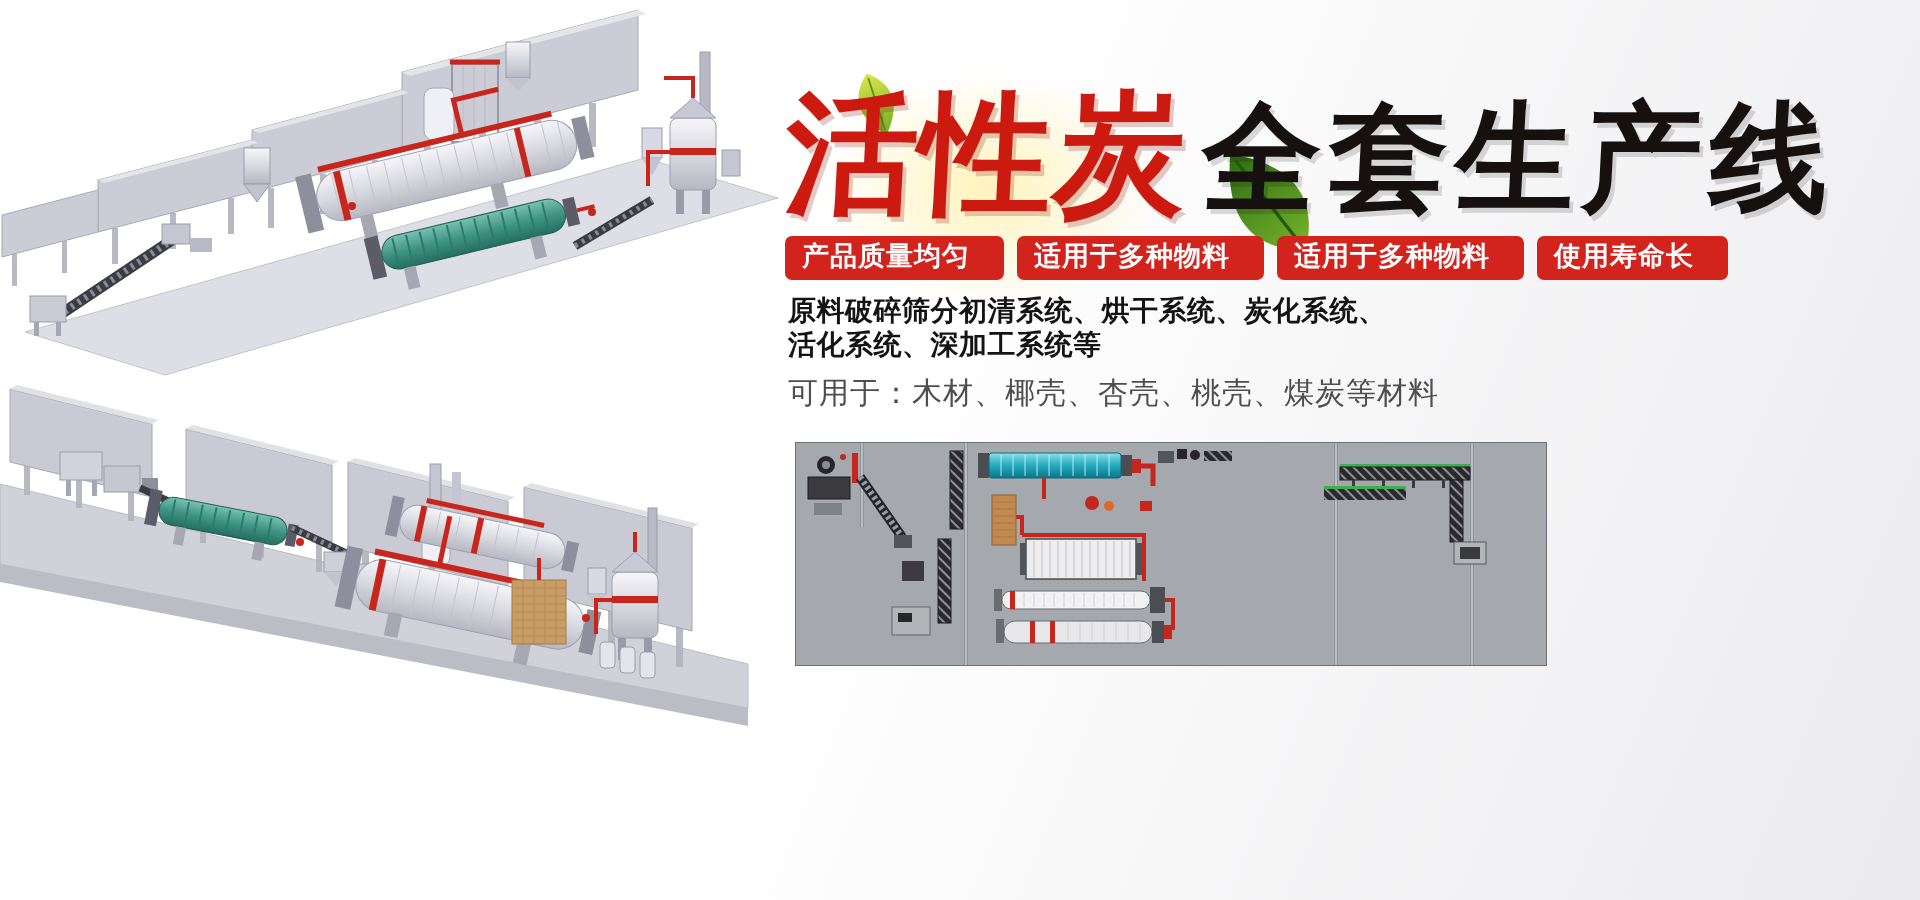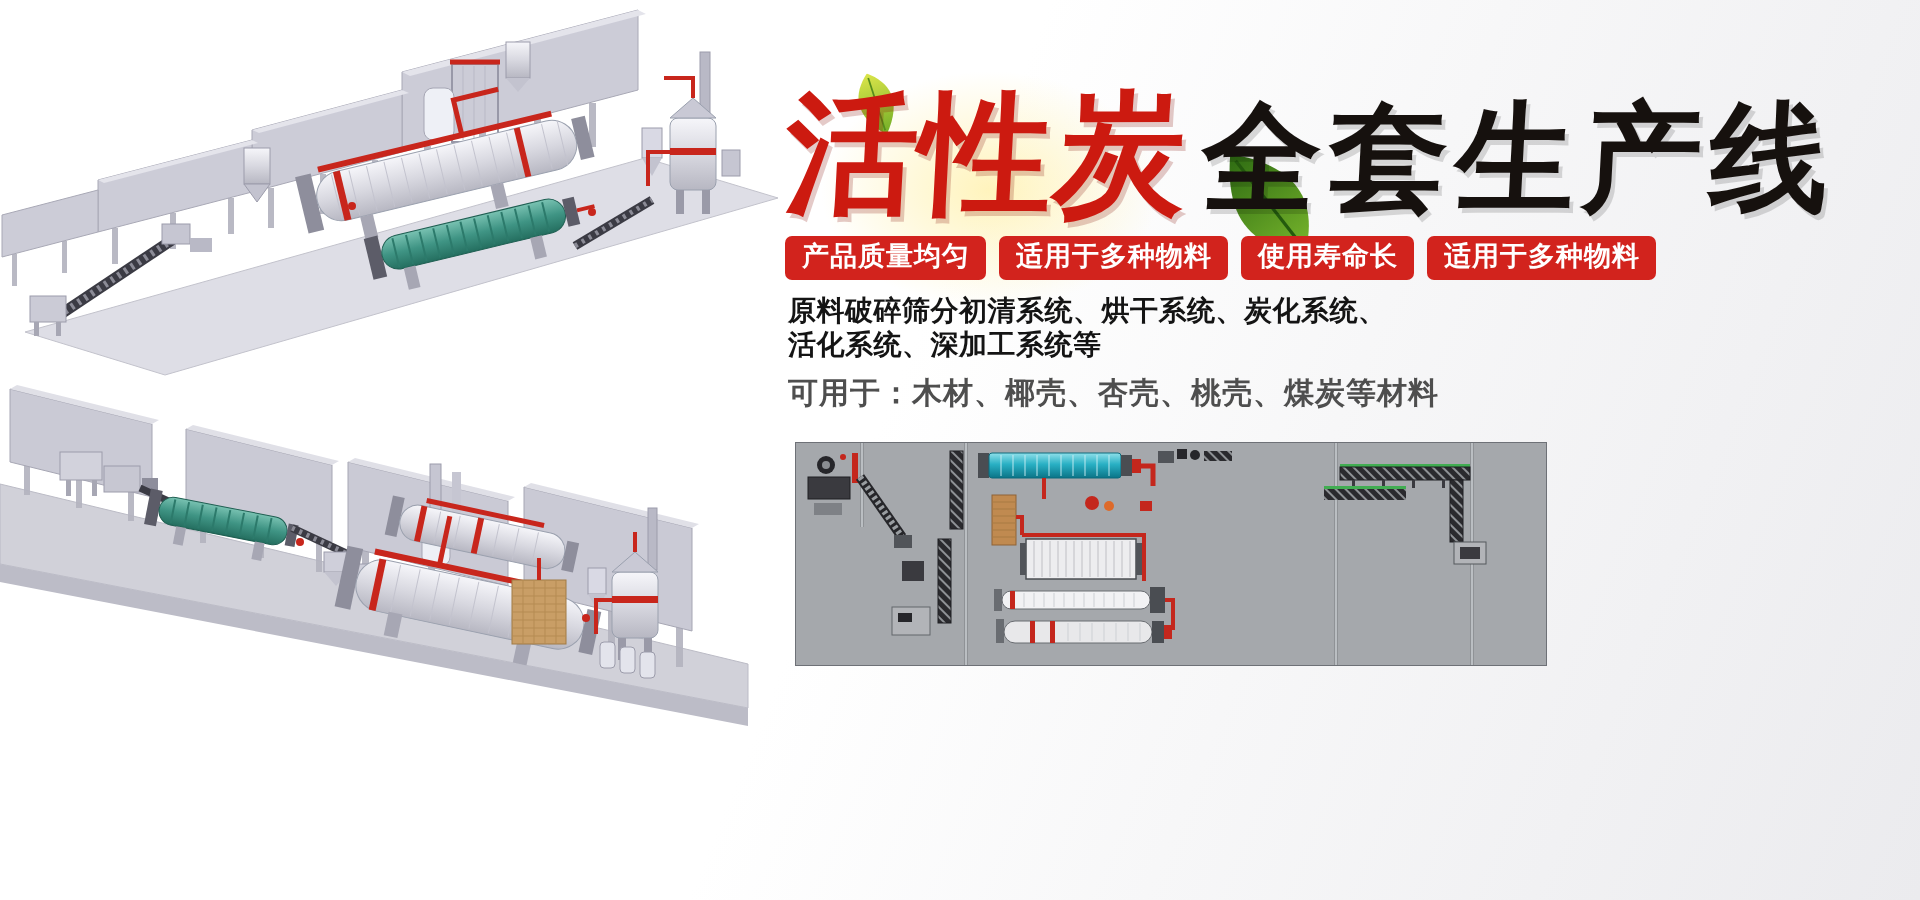--- a/index.html
+++ b/index.html
@@ -28,30 +28,30 @@
   .t-black{
     font-size:119px; font-weight:900; letter-spacing:8px; margin-left:14px;
     color:#16110e; text-shadow:4px 5px 0 rgba(0,0,0,0.14);
   }
   .badges{
     position:absolute; left:785px; top:236px; z-index:3;
     display:flex; flex-direction:row; gap:13px;
   }
   .badge{
     background:#d2231d; color:#ffffff; font-size:27px; font-weight:700;
-    letter-spacing:1px; padding:6px 16px 8px 17px; border-radius:7px;
+    letter-spacing:1px; padding:6px 34px 8px 17px; border-radius:7px;
     line-height:1.1; white-space:nowrap;
   }
   .desc{position:absolute; left:788px; top:294px; z-index:3;}
   .sys-line{
     font-size:28px; font-weight:800; color:#141414; line-height:1.22;
     letter-spacing:0.5px; white-space:nowrap;
   }
   .materials{
-    margin-top:11px; font-size:30px; font-weight:700; color:#4e4e4e;
+    margin-top:11px; font-size:30px; font-weight:400; color:#4e4e4e;
     letter-spacing:1px; white-space:nowrap;
   }
   .panel{
     position:absolute; left:795px; top:442px; width:752px; height:224px;
     background:#a5a8ac; border:1px solid #6e7177; box-sizing:border-box; z-index:2;
   }
   .panel svg{display:block;}
 </style>
 </head>
 <body>
@@ -297,22 +297,22 @@
           <stop offset="1" stop-color="#2d6a12"></stop>
       </linearGradient>
     </defs>
     <path d="M50,0 C82,26 96,62 50,112 C4,62 18,26 50,0 Z" fill="url(#leafG2)"></path>
     <path d="M50,8 V104" stroke="#245a0e" stroke-width="3"></path>
   </svg>
 
   <div class="badges">
     <div class="badge">产品质量均匀</div>
     <div class="badge">适用于多种物料</div>
+    <div class="badge">适用于多种物料</div>
     <div class="badge">使用寿命长</div>
-    <div class="badge">适用于多种物料</div>
   </div>
 
   <div class="desc">
     <div class="sys-line">原料破碎筛分初清系统、烘干系统、炭化系统、</div>
     <div class="sys-line">活化系统、深加工系统等</div>
     <div class="materials">可用于：木材、椰壳、杏壳、桃壳、煤炭等材料</div>
   </div>
 
   <div class="panel">
     <svg width="750" height="222" viewBox="0 0 750 222">

